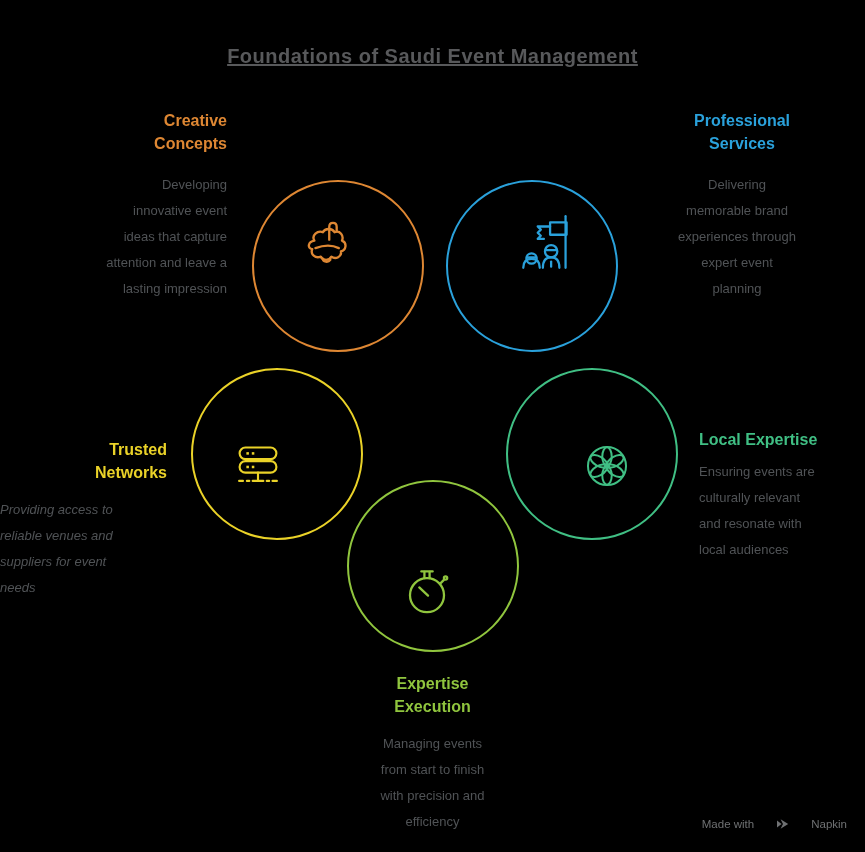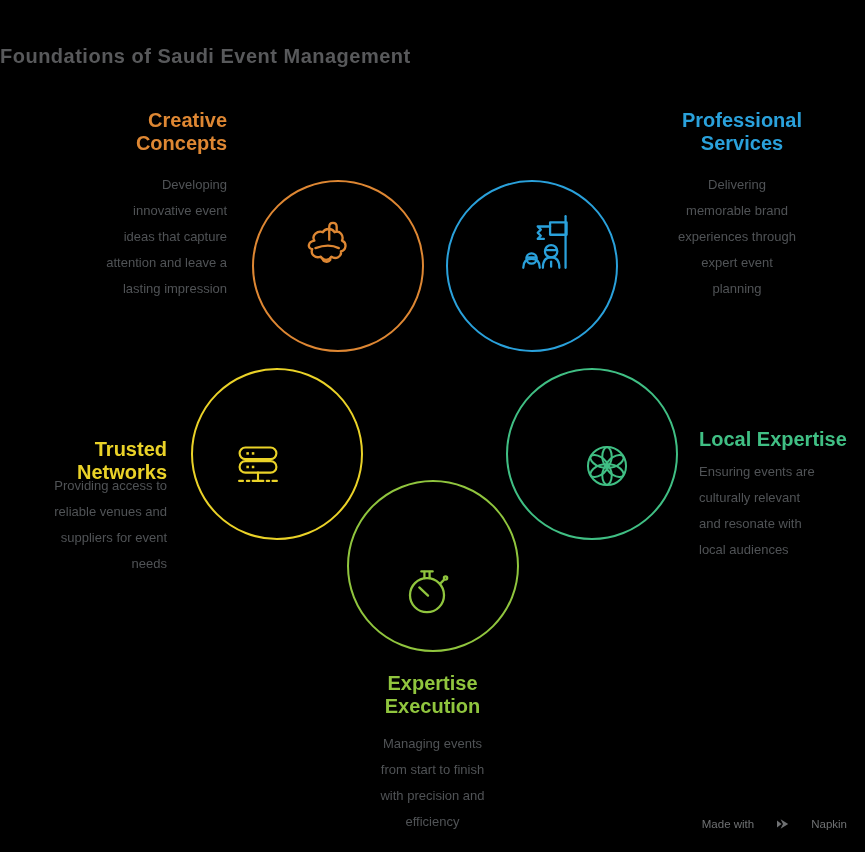--- a/index.html
+++ b/index.html
@@ -4,59 +4,60 @@
 <style>
   html,body{margin:0;padding:0;background:#000;}
   #stage{
     position:relative;width:865px;height:852px;overflow:hidden;
     background:var(--background,#000);
     font-family:"Liberation Sans",sans-serif;
   }
   .abs{position:absolute;}
   
   #page-title{
-    left:0;top:45px;width:865px;text-align:left;
+    left:0;top:45px;width:865px;text-align:center;
     font-size:20px;font-weight:bold;letter-spacing:.5px;
     color:var(--title_text,#58595B);
+    text-decoration:underline;
   }
   
   .circle{position:absolute;border-radius:50%;border:2.5px solid;box-sizing:border-box;background:transparent;}
   #hub-circle{left:306px;top:264px;width:251px;height:251px;border-color:var(--hub_stroke,#4D4D4D);}
   .node .circle{border-color:var(--c);}
   #circle-creative{left:252px;top:180px;width:172px;height:172px;}
   #circle-professional{left:446px;top:180px;width:172px;height:172px;}
   #circle-trusted{left:191px;top:368px;width:172px;height:172px;}
   #circle-local{left:506px;top:368px;width:172px;height:172px;}
   #circle-seamless{left:347px;top:480px;width:172px;height:172px;}
   
   .icon{position:absolute;color:var(--c);}
   .icon svg{display:block;width:100%;height:100%;}
   #icon-brain{left:291px;top:212px;width:68px;height:68px;}
   #icon-team{left:514px;top:210px;width:66px;height:66px;}
   #icon-server{left:227px;top:432px;width:62px;height:62px;}
   #icon-flower{left:578px;top:437px;width:58px;height:58px;}
   #icon-stopwatch{left:394px;top:557px;width:66px;height:66px;}
   
   .node-label{
-    position:absolute;font-weight:bold;font-size:20px;line-height:23px;
+    position:absolute;font-weight:bold;font-size:16px;line-height:23px;
     white-space:pre-line;color:var(--c);
   }
   #label-creative{left:37px;width:190px;top:109px;text-align:right;}
   #label-professional{left:637px;width:210px;top:109px;text-align:center;}
   #label-trusted{left:0;width:167px;top:416px;text-align:right;margin-top:22px;}
   #label-local{left:699px;width:166px;top:428px;text-align:left;}
   #label-seamless{left:330px;width:205px;top:672px;text-align:center;}
   
   .node-desc{
     position:absolute;font-size:13px;line-height:26px;
     white-space:pre-line;color:var(--body_text,#505356);
   }
   #desc-creative{left:27px;width:200px;top:172px;text-align:right;}
   #desc-professional{left:637px;width:200px;top:172px;text-align:center;}
-  #desc-trusted{left:0;width:167px;top:473px;text-align:right;}
+  #desc-trusted{left:0;width:167px;top:497px;font-style:italic;}
   #desc-local{left:699px;width:166px;top:459px;text-align:left;}
   #desc-seamless{left:330px;width:205px;top:731px;text-align:center;}
   
   #hub-label{
     left:331px;width:203px;top:360px;text-align:center;
     font-size:17px;font-weight:bold;line-height:22px;letter-spacing:.4px;
     white-space:pre-line;color:var(--hub_text,#5C6063);
   }
   
   #footer{

